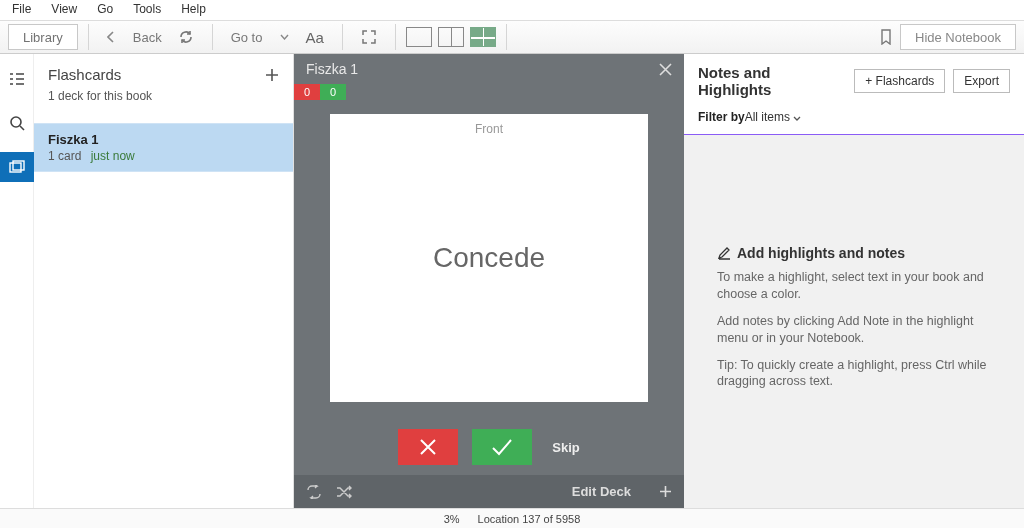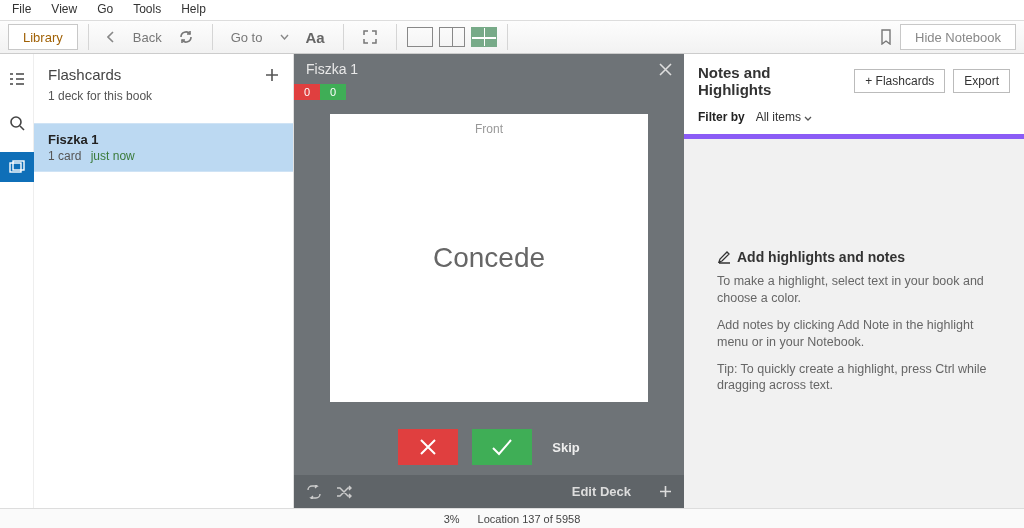--- a/index.html
+++ b/index.html
@@ -4,21 +4,21 @@
 <style>
   * { box-sizing: border-box; margin: 0; padding: 0; font-family: "Segoe UI", Arial, sans-serif; }
   body { width: 1024px; height: 528px; overflow: hidden; background: #fff; font-size: 13px; color: #333; }
 
   
   .menubar { height: 20px; display: flex; padding: 0 4px; gap: 4px; }
   .menubar span { padding: 2px 8px; font-size: 12px; cursor: default; }
 
   
   .toolbar { height: 34px; border-top: 1px solid #ddd; border-bottom: 1px solid #ccc; background: linear-gradient(#fdfdfd,#f2f2f2); display: flex; align-items: center; padding: 0 8px; }
-  .btn-frame { border: 1px solid #c8c8c8; background: #fff; height: 26px; display: inline-flex; align-items: center; justify-content: center; padding: 0 14px; cursor: pointer; font-size: 13px; color: #a16207; }
+  .btn-frame { border: 1px solid #c8c8c8; background: #fff; height: 26px; display: inline-flex; align-items: center; justify-content: center; padding: 0 14px; cursor: pointer; font-size: 13px; color: #737373; }
   .tb-sep { width: 1px; height: 26px; background: #d5d5d5; margin: 0 10px; }
   .tb-ctrl { display: inline-flex; align-items: center; height: 26px; padding: 0 8px; color: #777; cursor: pointer; gap: 18px; font-size: 13px;}
   .icon { display: inline-flex; align-items:center; justify-content:center; }
   .layout-icons { display:flex; gap:6px; }
   .layout-box { width:26px; height:20px; border:1.5px solid #888; position:relative; }
   .layout-box.two::after { content:""; position:absolute; left:50%; top:0; bottom:0; width:1.5px; background:#888; }
   .layout-box.grid { background:#7a8; border-color:#7a8; }
   .layout-box.grid::before, .layout-box.grid::after { content:""; position:absolute; background:#fff; }
   .layout-box.grid::before { left:50%; top:0; bottom:0; width:1.5px; }
   .layout-box.grid::after { top:50%; left:0; right:0; height:1.5px; }
@@ -58,27 +58,27 @@
   .ans-btn { width:60px; height:36px; display:flex; align-items:center; justify-content:center; cursor:pointer; }
   .ans-btn.red { background:#e03f3f; }
   .ans-btn.green { background:#3fae56; }
   .skip { font-size:13px; font-weight:600; color:#eee; cursor:pointer; margin-left:6px;}
   .viewer-foot { height:33px; background:#5f6468; display:flex; align-items:center; padding:0 12px; gap:14px; color:#ddd;}
   .viewer-foot .spacer { flex:1; }
   .viewer-foot .ft { font-size:13px; cursor:pointer; font-weight:600;}
 
   
   .notes { flex:1; background:#f1f1f1; display:flex; flex-direction:column;}
-  .notes-top { background:#fff; border-bottom:5px solid #8b5cf6; padding:10px 14px 10px; }
+  .notes-top { background:#fff; border-bottom:1px solid #8b5cf6; padding:10px 14px 10px; }
   .notes-top-row1 { display:flex; align-items:center; gap:8px;}
   .notes-top-row1 h3 { font-size:15px; font-weight:700; color:#333; flex:1;}
   .pill { border:1px solid #bbb; background:#fff; padding:4px 10px; font-size:12px; cursor:pointer;}
   .filter-row { display:flex; align-items:flex-end; gap:0; margin-top:12px; font-size:12px;}
   .filter-row b { font-weight:700; color:#222; }
-  .filter-dd { color:#333; cursor:pointer;margin-left:11px; }
+  .filter-dd { color:#333; cursor:pointer; }
   .notes-body { flex:1; padding:110px 33px 0; font-size:12.5px; color:#666; }
   .notes-body h4 { font-size:14px; font-weight:700; color:#333; margin-bottom:8px; display:flex; align-items:center; gap:6px;}
   .notes-body p { margin-bottom:10px; line-height:1.35; }
 
   
   .status { height:20px; border-top:1px solid #ddd; display:flex; align-items:center; justify-content:center; gap:18px; font-size:11px; color:#444; background:#fafafa;}
 
   svg { display:block; }
 </style>
 </head>
@@ -118,21 +118,21 @@
 
   <div class="tb-ctrl">
     <span>Go to</span>
     <span class="icon">
       <svg width="9" height="6" viewBox="0 0 9 6">
           <path d="M1 1 4.5 5 8 1" fill="none" stroke="#888" stroke-width="1.4"></path>
         </svg>
     </span>
   </div>
 
-  <div class="tb-ctrl" style="font-size:15px;font-weight:700;color:#666">
+  <div class="tb-ctrl" style="font-size:15px;font-weight:400;color:#666">
     <span>Aa</span>
   </div>
 
   <div class="tb-sep"></div>
 
   <div class="tb-ctrl">
     <span class="icon">
       <svg width="16" height="16" viewBox="0 0 16 16">
           <path d="M2 6V2h4M14 6V2h-4M2 10v4h4M14 10v4h-4" fill="none" stroke="#777" stroke-width="1.5"></path>
         </svg>

